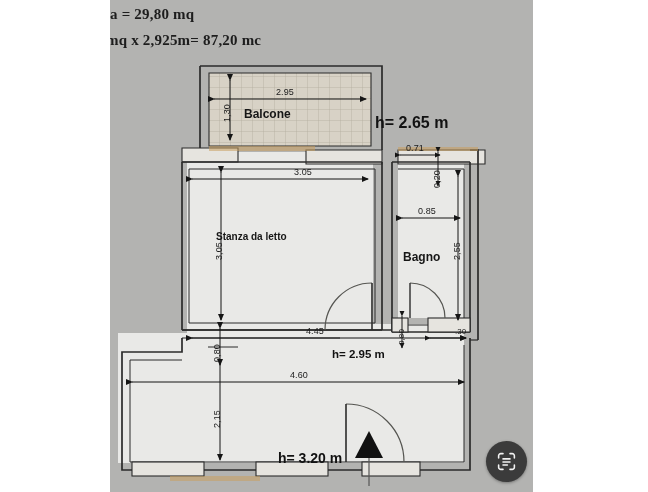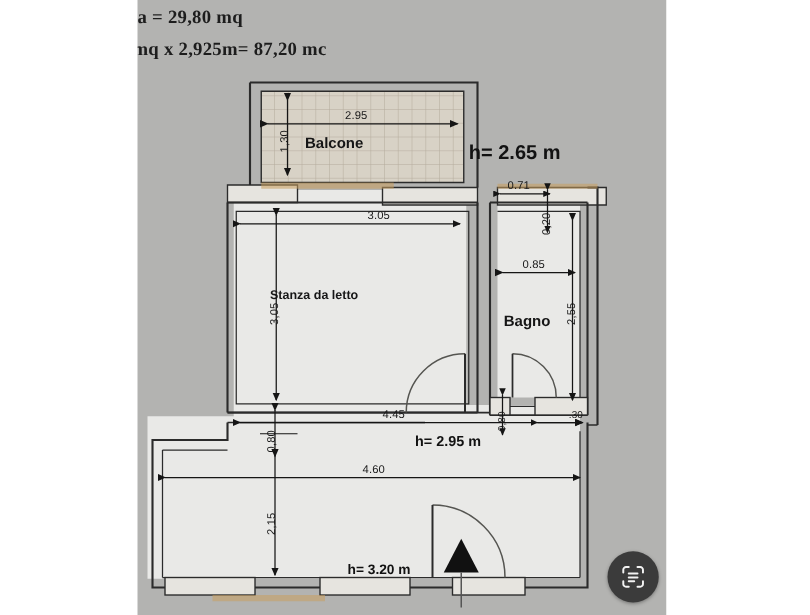--- a/index.html
+++ b/index.html
@@ -223,21 +223,21 @@
 
       <div class="rlabel" style="left:134px;top:107px;font-size:12px;">Balcone</div>
 
       <div class="rlabel" style="left:106px;top:231px;font-size:10px;">Stanza da letto</div>
 
       <div class="rlabel" style="left:293px;top:250px;font-size:12px;">Bagno</div>
 
 
       <div class="hlabel" style="left:265px;top:114px;font-size:16px;">h= 2.65 m</div>
       <div class="hlabel" style="left:222px;top:348px;font-size:11.5px;">h= 2.95 m</div>
-      <div class="hlabel" style="left:168px;top:450px;font-size:11px;">h= 3.20 m</div>
+      <div class="hlabel" style="left:168px;top:450px;font-size:14px;">h= 3.20 m</div>
 
       <div class="dim" style="left:166px;top:87px;">2.95</div>
       <div class="dim v" style="left:112px;top:122px;">1,30</div>
 
       <div class="dim" style="left:156px;top:167px;margin-left:28px;">3.05</div>
       <div class="dim v" style="left:104px;top:260px;">3,05</div>
 
       <div class="dim" style="left:296px;top:143px;">0.71</div>
       <div class="dim v" style="left:322px;top:188px;">0,20</div>
       <div class="dim" style="left:308px;top:206px;">0.85</div>

